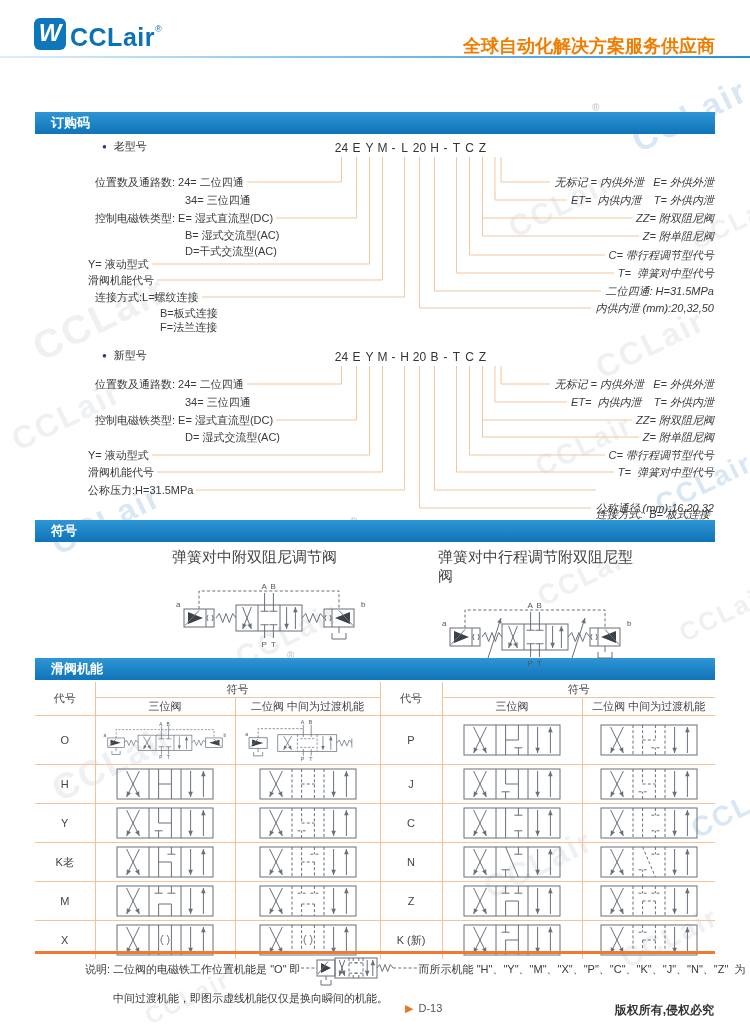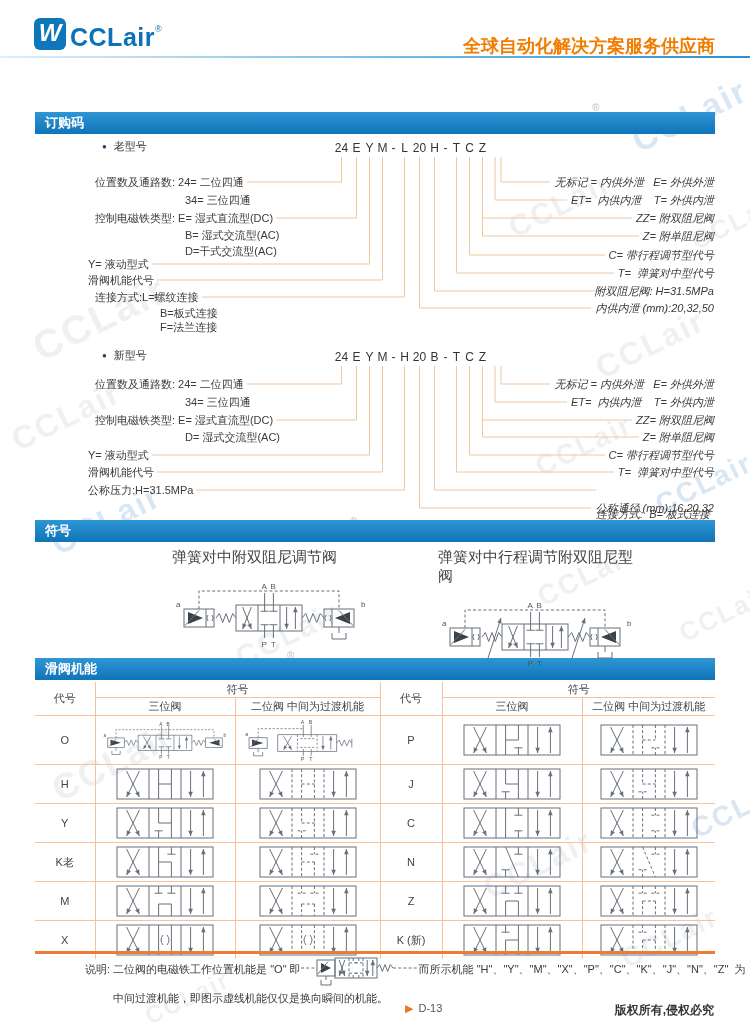--- a/index.html
+++ b/index.html
@@ -11,21 +11,21 @@
            background:linear-gradient(90deg,#dfeffa,#8ec6ea 40%,#2a8fd0);}
   .logo{position:absolute;left:34px;top:18px;display:flex;align-items:flex-end;}
   .logo-box{width:32px;height:32px;background:#0e76ba;border-radius:6px;color:#fff;
             font-weight:bold;font-style:italic;font-size:24px;text-align:center;line-height:30px;}
   .logo-name{color:#0c72b8;font-weight:bold;font-size:25px;letter-spacing:0.5px;margin-left:4px;line-height:26px;}
   .logo-reg{color:#0c72b8;font-size:9px;vertical-align:14px;}
   .slogan{position:absolute;right:35px;top:34px;color:#f07d00;font-weight:bold;font-size:18px;}
   
   .bar{position:absolute;left:35px;width:680px;height:22px;box-sizing:border-box;
        background:linear-gradient(180deg,#2e96d5,#0f74b8);color:#fff;font-size:13px;
-       font-weight:bold;line-height:22px;padding-left:10px;z-index:2;}
+       font-weight:bold;line-height:22px;padding-left:16px;z-index:2;}
   
   .lbl{position:absolute;font-size:11px;color:#3a3a3a;white-space:pre;z-index:2;line-height:12px;}
   .lbl.r{text-align:center;font-style:italic;}
   .code{position:absolute;display:flex;z-index:2;font-size:12px;font-weight:500;color:#333;height:15px;}
   .code span{display:inline-block;text-align:center;}
   .bullet{position:absolute;font-size:11px;color:#333;z-index:2;}
   .bullet b{color:#2c3e66;font-size:8px;vertical-align:1px;font-weight:normal;margin-right:7px;}
   
   .wm{position:absolute;font-weight:bold;letter-spacing:2px;z-index:0;white-space:nowrap;}
   
@@ -843,21 +843,21 @@
     <div class="lbl" style="left: 88px; top: 274px;">滑阀机能代号</div>
     <div class="lbl" style="left: 95px; top: 291px;">连接方式:L=螺纹连接</div>
     <div class="lbl" style="left: 160px; top: 307px;">B=板式连接</div>
     <div class="lbl" style="left: 160px; top: 321px;">F=法兰连接</div>
     <div class="lbl r" style="right: 36px; top: 176px;">无标记 = 内供外泄   E= 外供外泄</div>
     <div class="lbl r" style="right: 36px; top: 194px;">ET=  内供内泄    T= 外供内泄</div>
     <div class="lbl r" style="right: 36px; top: 212px;">ZZ= 附双阻尼阀</div>
     <div class="lbl r" style="right: 36px; top: 230px;">Z= 附单阻尼阀</div>
     <div class="lbl r" style="right: 36px; top: 249px;">C= 带行程调节型代号</div>
     <div class="lbl r" style="right: 36px; top: 267px;">T=  弹簧对中型代号</div>
-    <div class="lbl r" style="right: 36px; top: 285px;">附双阻尼阀: H=31.5MPa</div>
+    <div class="lbl r" style="right: 36px; top: 285px;">二位四通: H=31.5MPa</div>
     <div class="lbl r" style="right: 36px; top: 302px;">内供内泄 (mm):20,32,50</div>
     <div class="bullet" style="left: 102px; top: 348px;"><b>●</b>新型号</div>
     <div class="code" style="left: 333px; top: 350px;">
       <span style="width: 17px;">24</span>
       <span style="width: 13px;">E</span>
       <span style="width: 13px;">Y</span>
       <span style="width: 13px;">M</span>
       <span style="width: 9px;">-</span>
       <span style="width: 13px;">H</span>
       <span style="width: 17px;">20</span>

